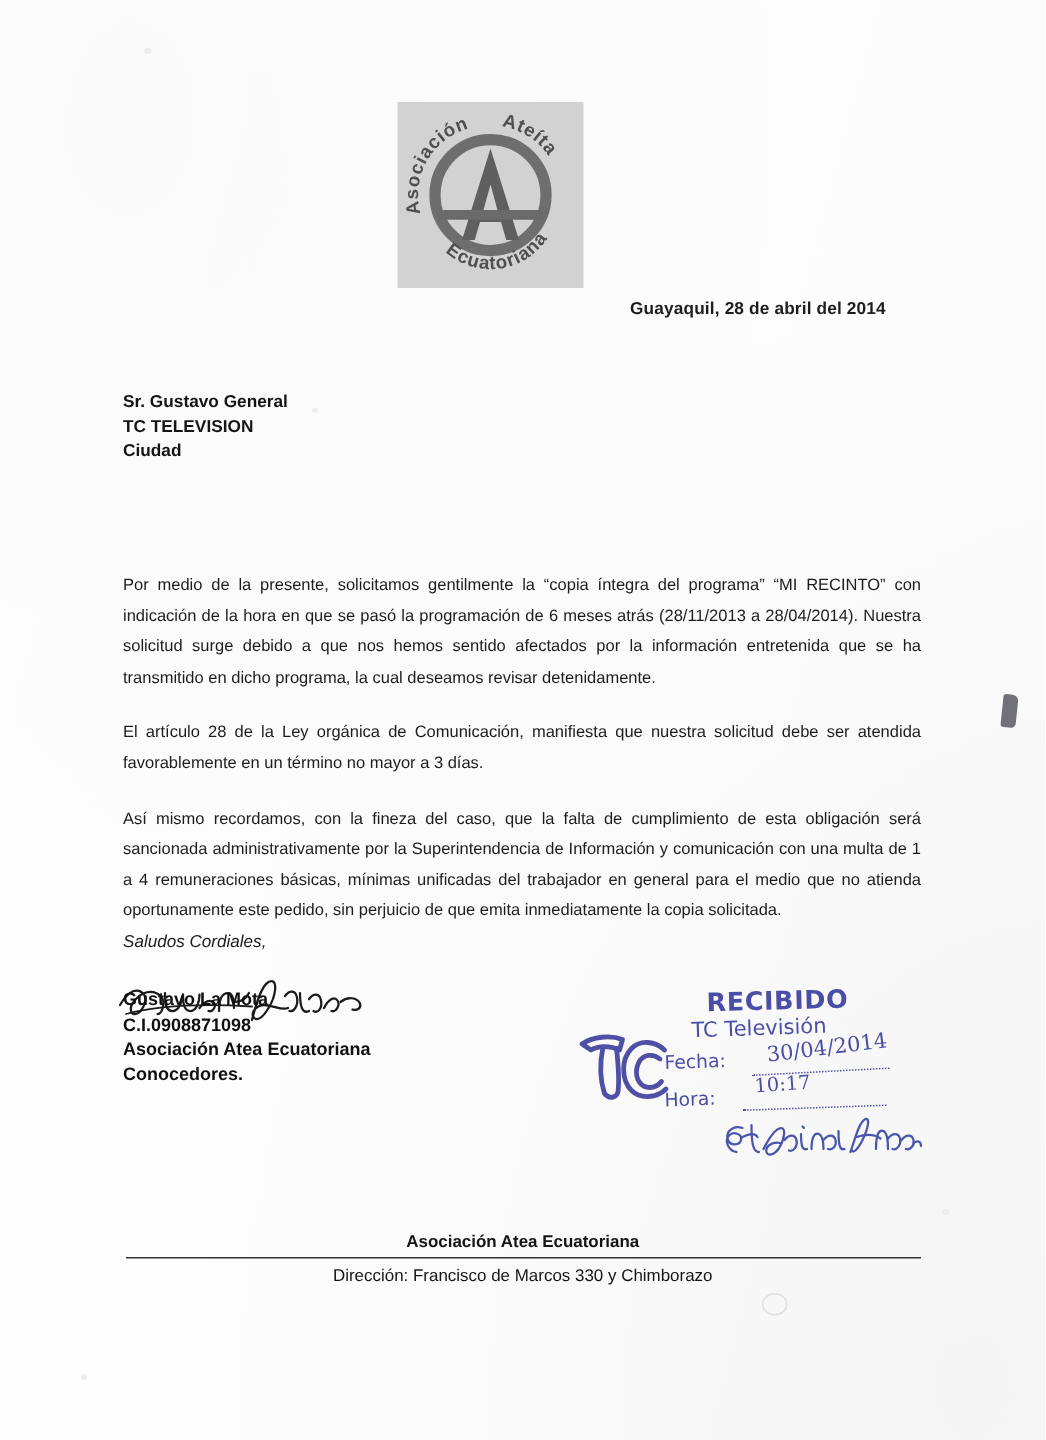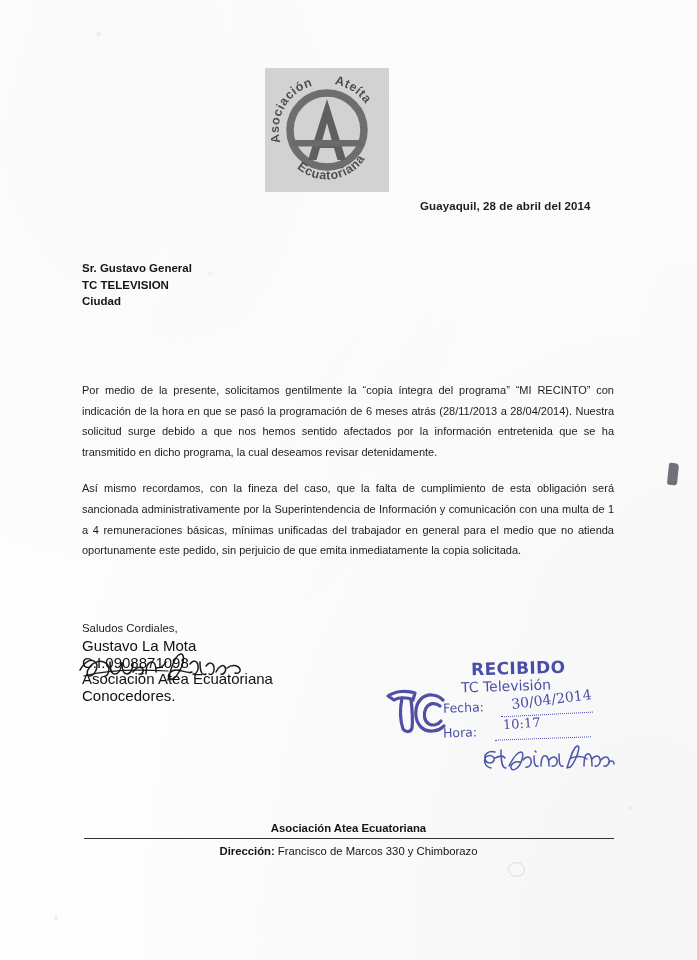--- a/index.html
+++ b/index.html
@@ -73,29 +73,30 @@
   }
   #body-copy p { margin: 0 0 16px 0; }
   #body-copy p:last-child { margin-bottom: 0; }
 
   .closing {
     position: absolute;
     left: 82px;
     top: 622px;
     font-size: 11.4px;
     color: #1c1c1c;
+    font-style: italic;
   }
 
   
   #signature-block {
     position: absolute;
     left: 82px;
-    top: 638px;
-    font-size: 15px;
-    font-weight: normal;
+    top: 658px;
+    font-size: 12px;
+    font-weight: bold;
     line-height: 16.5px;
     color: #101010;
   }
   #sig-scribble {
     position: absolute;
     left: 76px;
     top: 650px;
     width: 170px;
     height: 36px;
     pointer-events: none;
@@ -187,21 +188,21 @@
   }
   #footer-rule {
     width: 530px;
     margin: 0 auto 4px auto;
     border-top: 1.6px solid #333;
   }
   .footer-line {
     font-size: 11.3px;
     line-height: 16px;
   }
-  .footer-line b { font-weight: bold; }
+  .footer-line b { font-weight: normal; }
 
   
   #edge-artifact {
     position: absolute;
     left: 668px;
     top: 463px;
     width: 10px;
     height: 22px;
     background: #5d5d66;
     border-radius: 2px 4px 3px 2px;
@@ -261,20 +262,21 @@
   <div class="dateline">Guayaquil, 28 de abril del 2014</div>
 
   <div id="recipient">
     <div>Sr. Gustavo General</div>
     <div>TC TELEVISION</div>
     <div>Ciudad</div>
   </div>
 
   <div id="body-copy">
     <p>Por medio de la presente, solicitamos gentilmente la “copia íntegra del programa”  “MI RECINTO” con indicación de la hora en que se pasó la programación de 6 meses atrás (28/11/2013 a 28/04/2014). Nuestra solicitud surge debido a que nos hemos sentido afectados por la información entretenida que se ha transmitido en dicho programa, la cual deseamos revisar detenidamente.</p>
+    <p>El artículo 28 de la Ley orgánica de Comunicación, manifiesta que nuestra solicitud debe ser atendida favorablemente en un término no mayor a 3 días.</p>
     <p>Así mismo recordamos, con la fineza del caso, que la falta de cumplimiento de esta obligación será sancionada administrativamente por la Superintendencia de Información y comunicación con una multa de 1 a 4 remuneraciones básicas, mínimas unificadas del trabajador en general para el medio que no atienda oportunamente este pedido, sin perjuicio de que emita inmediatamente la copia solicitada.</p>
   </div>
 
   <div class="closing">Saludos Cordiales,</div>
 
   <svg id="sig-scribble" viewBox="0 0 170 36">
     <g fill="none" stroke="#1b1b1b" stroke-width="1.5" stroke-linecap="round">
       <path d="M4,20 C10,10 16,8 20,13 C23,17 18,26 14,26 C11,26 10,22 13,18
                C18,11 26,9 31,14 C35,18 32,26 29,26"></path>
       <path d="M34,12 C34,20 35,24 39,24 C43,24 45,19 46,13"></path>

